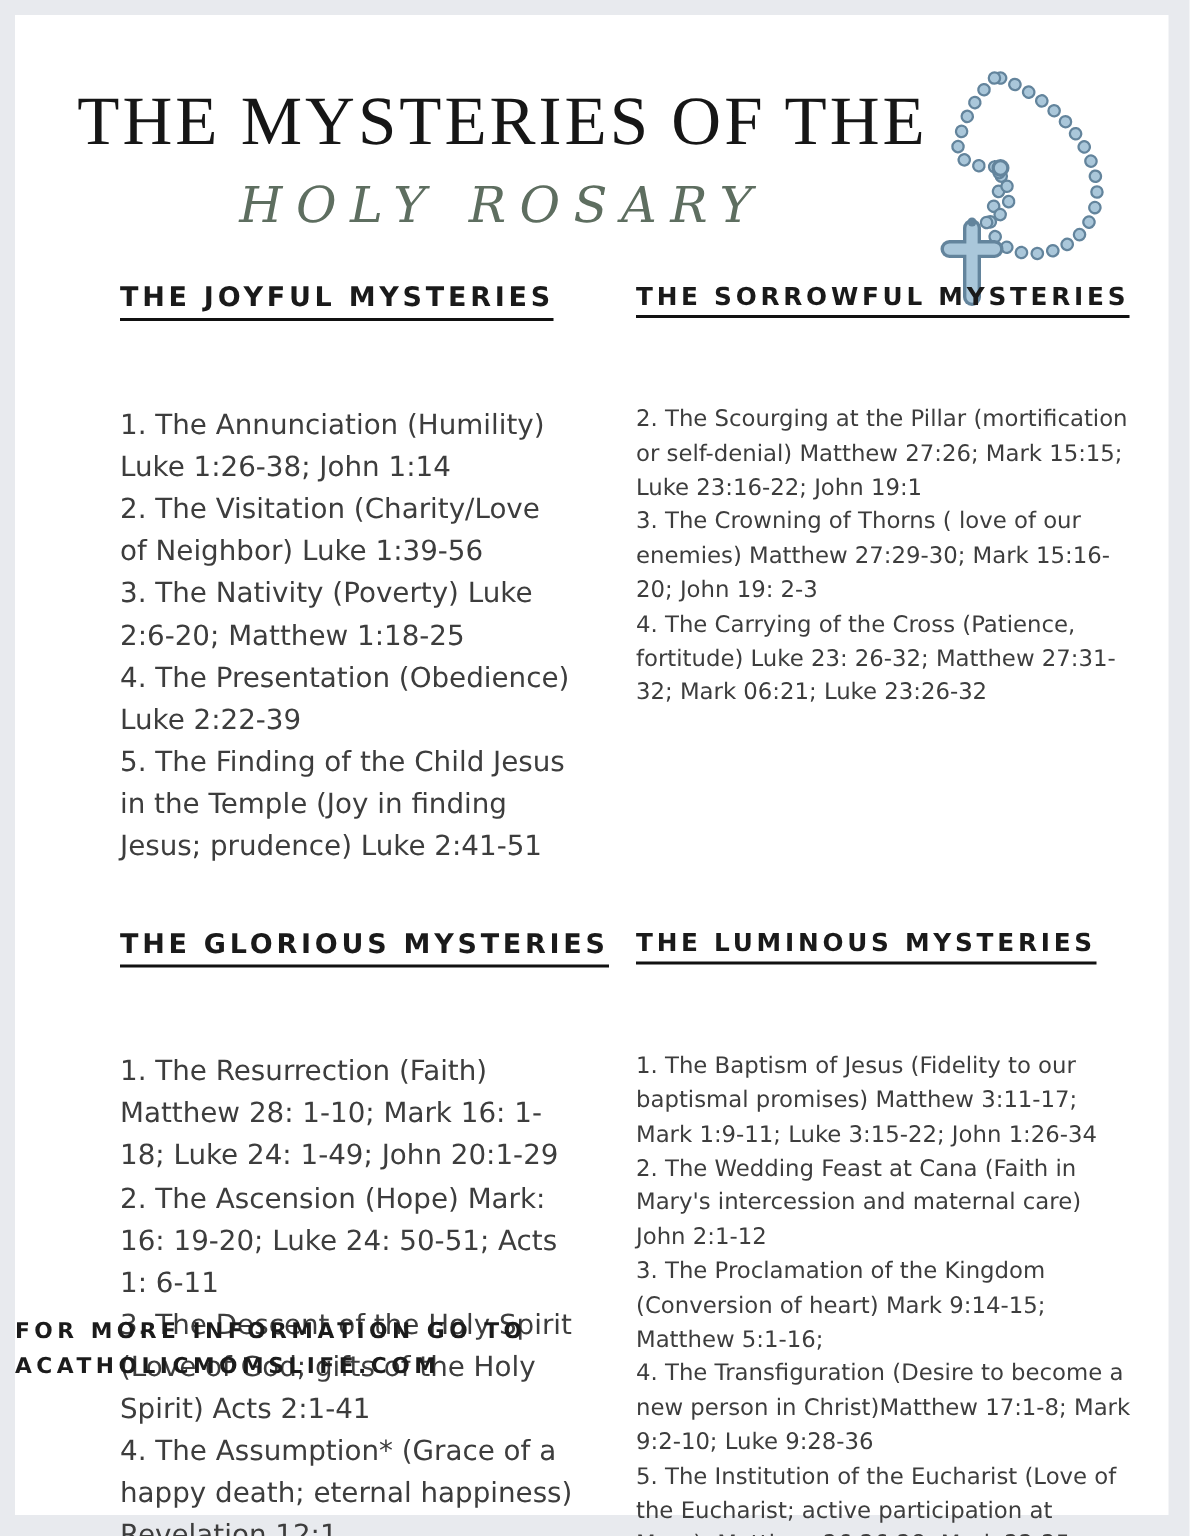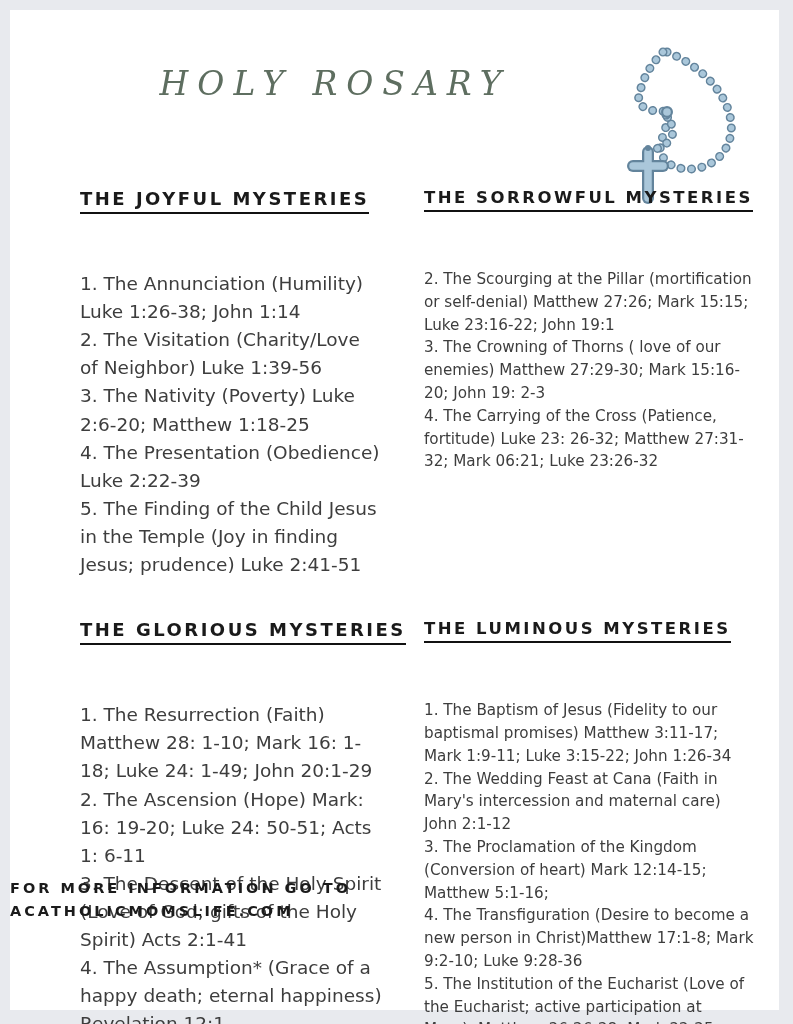--- a/index.html
+++ b/index.html
@@ -79,20 +79,21 @@
     line-height:1.6;
     color:#1b1b1b;
   }
 </style>
 </head>
 <body>
 
 <div class="page">
 
   <div class="header">
+    <div class="title-main">THE MYSTERIES OF THE</div>
     <div class="title-script">HOLY ROSARY</div>
   </div>
 
   <svg class="rosary" viewBox="0 0 160 170" aria-hidden="true">
 
     <g fill="none" stroke-linecap="round">
 
       <path d="M56,14 C86,26 116,52 120,84 C123,110 104,130 80,131 C58,132 46,118 50,104 C54,91 58,83 56,75" stroke="#63849c" stroke-width="9" stroke-dasharray="0.1 10.4"></path>
       <path d="M56,14 C86,26 116,52 120,84 C123,110 104,130 80,131 C58,132 46,118 50,104 C54,91 58,83 56,75" stroke="#aac7da" stroke-width="6" stroke-dasharray="0.1 10.4"></path>
 
@@ -146,21 +147,21 @@
         <div class="mystery-item">4. The Assumption* (Grace of a happy death; eternal happiness) Revelation 12:1</div>
         <div class="mystery-item">5. The Crowning of Mary as Queen of Heaven and Earth* (True devotion to Mary) Revelation 12:1</div>
       </div>
     </div>
 
     <div class="col-right">
       <div class="section-heading">THE LUMINOUS MYSTERIES</div>
       <div class="mystery-list">
         <div class="mystery-item">1. The Baptism of Jesus (Fidelity to our baptismal promises) Matthew 3:11-17; Mark 1:9-11; Luke 3:15-22; John 1:26-34</div>
         <div class="mystery-item">2. The Wedding Feast at Cana (Faith in Mary's intercession and maternal care) John 2:1-12</div>
-        <div class="mystery-item">3. The Proclamation of the Kingdom (Conversion of heart) Mark 12:14-15; Matthew 5:1-16;</div>
+        <div class="mystery-item">3. The Proclamation of the Kingdom (Conversion of heart) Mark 9:14-15; Matthew 5:1-16;</div>
         <div class="mystery-item">4. The Transfiguration (Desire to become a new person in Christ)Matthew 17:1-8; Mark 9:2-10; Luke 9:28-36</div>
         <div class="mystery-item">5. The Institution of the Eucharist (Love of the Eucharist; active participation at Mass); Matthew 26:26-28; Mark 22-25; Luke 22:14-20; John 6:33-59</div>
       </div>
     </div>
 
   </div>
 
   <div class="footer">
     <div>FOR MORE INFORMATION GO TO</div>
     <div>ACATHOLICMOMSLIFE.COM</div>

